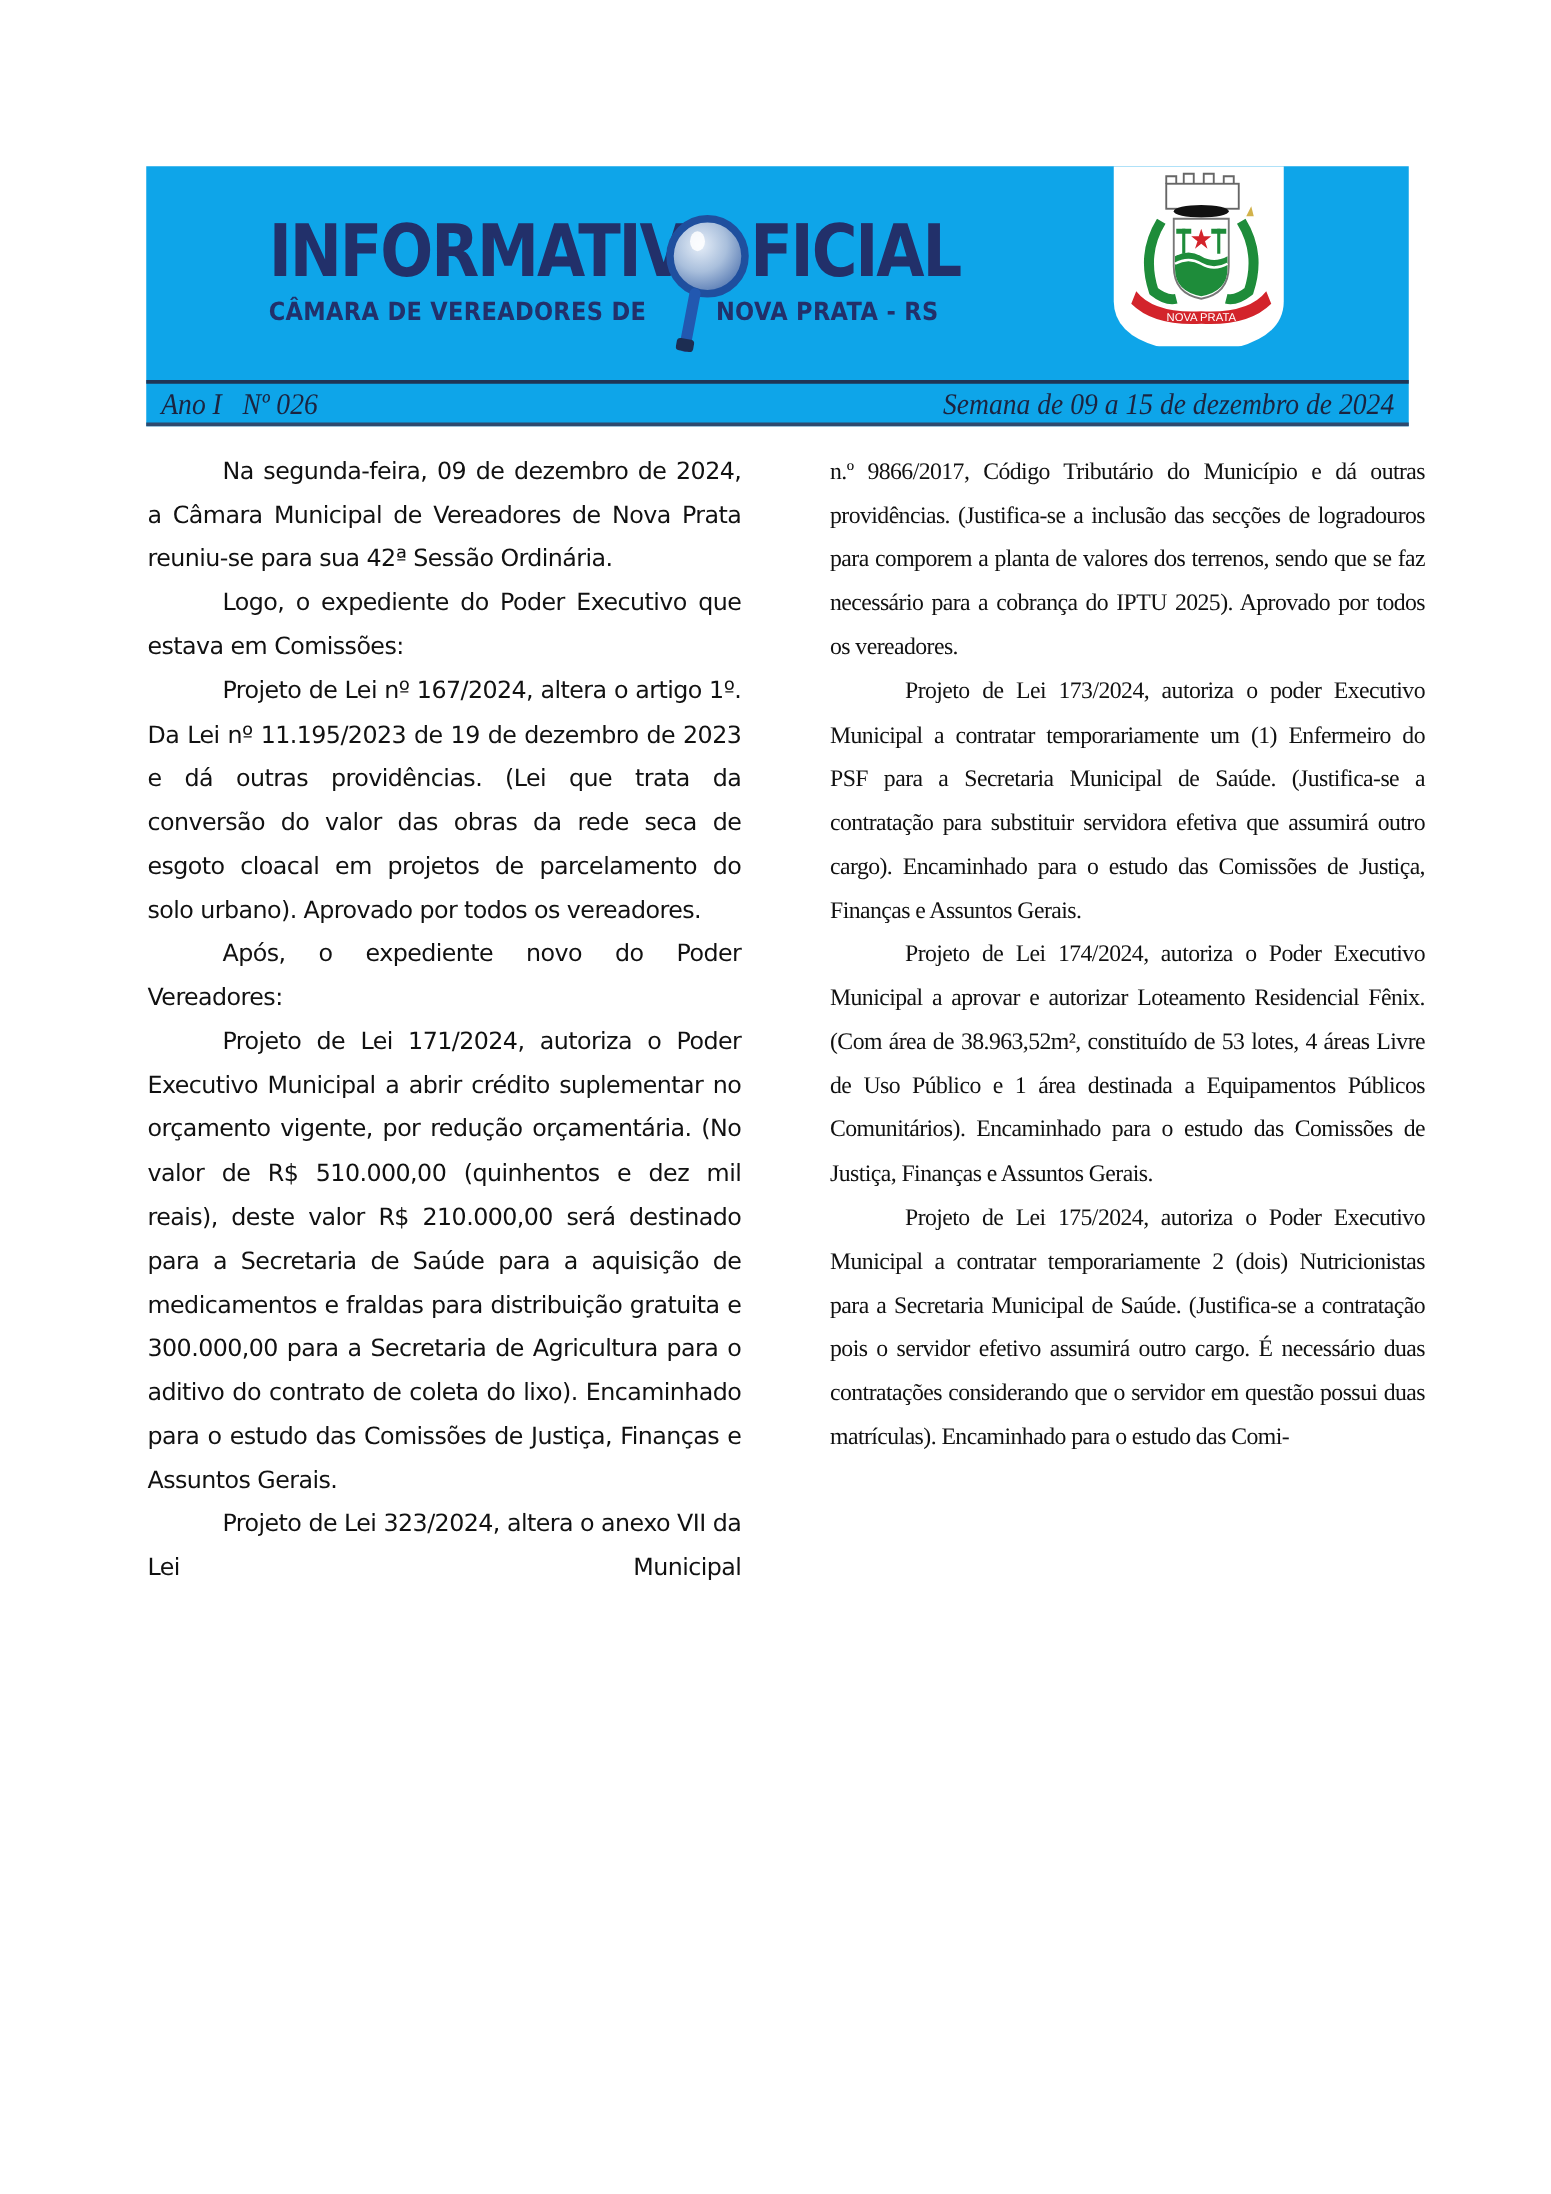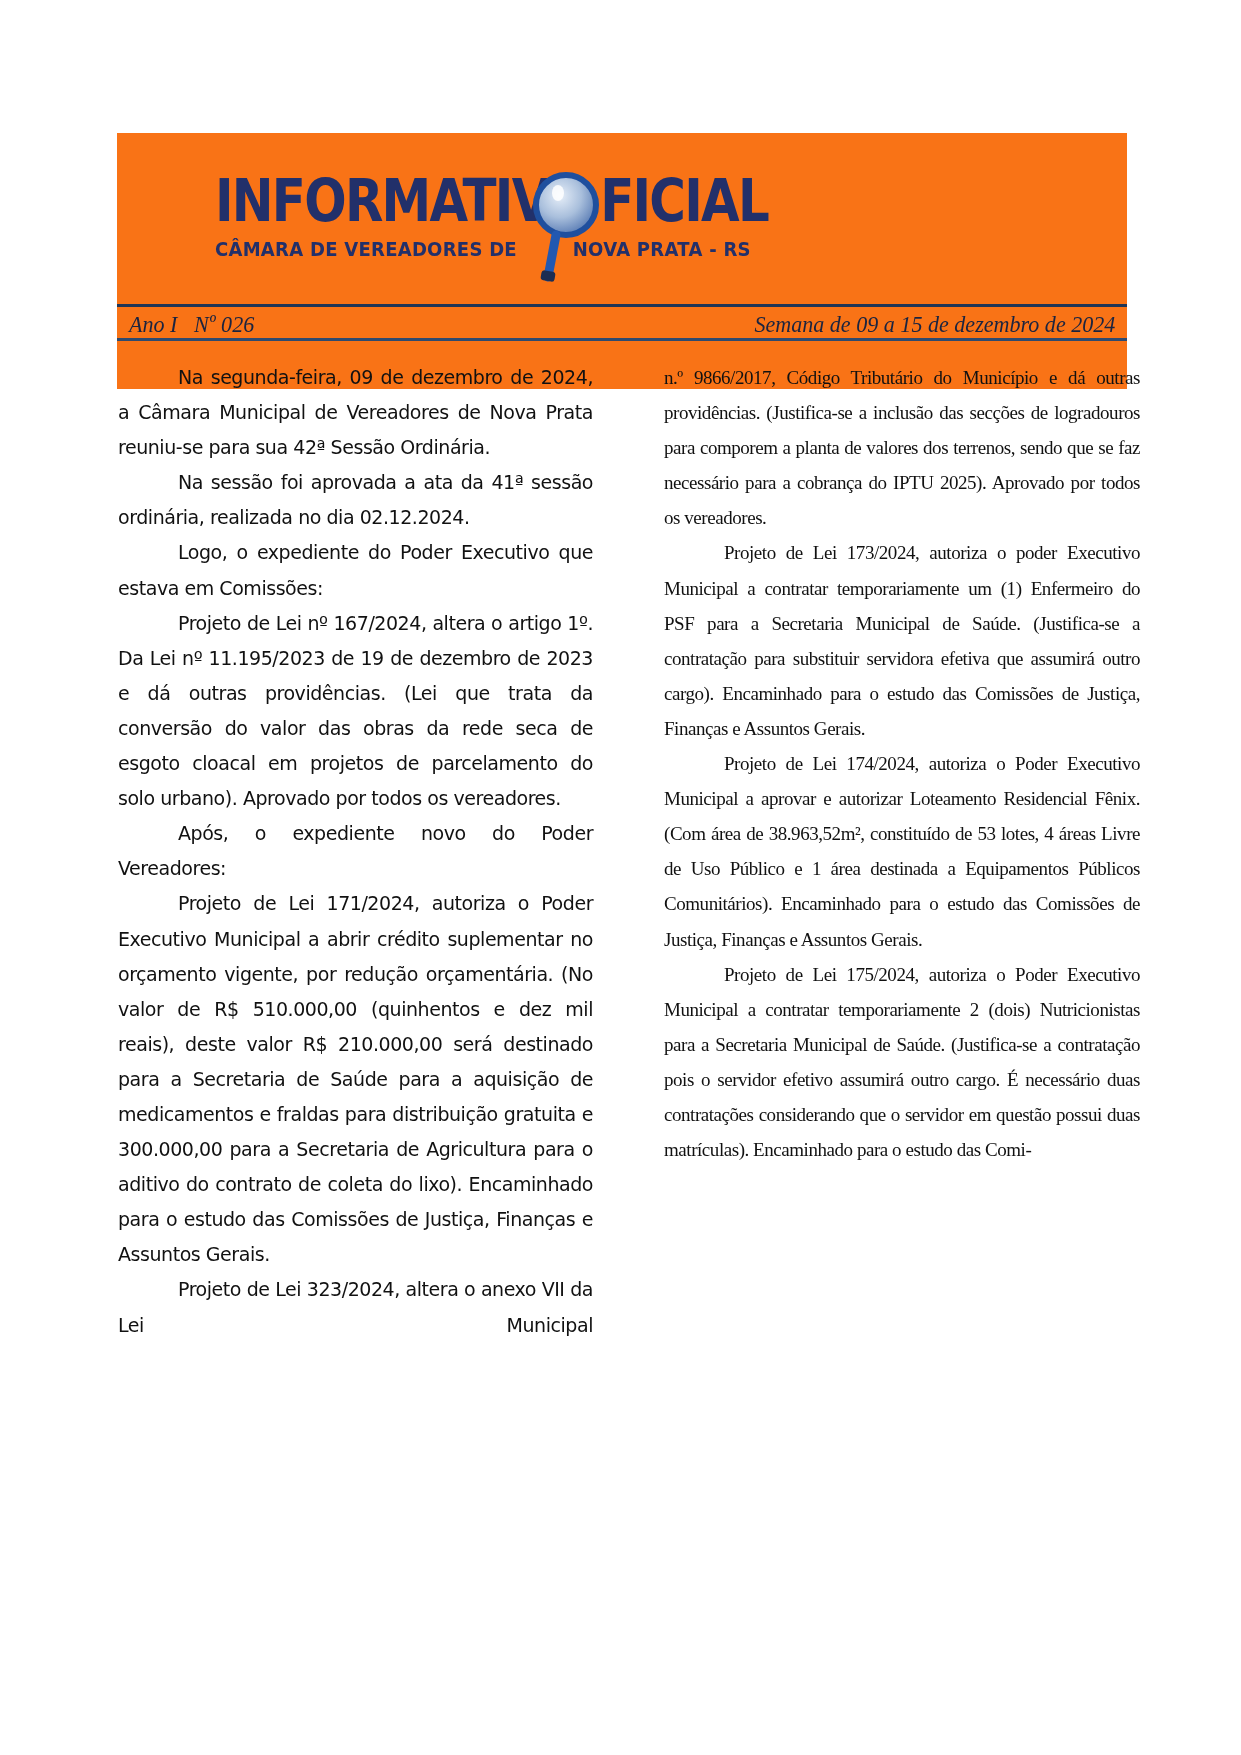--- a/index.html
+++ b/index.html
@@ -1,22 +1,22 @@
 <!DOCTYPE html>
 <html><head>
   <meta charset="utf-8">
   <style>
     html, body { margin: 0; padding: 0; background: #ffffff; }
     body { width: 1241px; height: 1755px; position: relative; overflow: hidden; }
     .page { position: absolute; left: 0; top: 0; width: 1241px; height: 1755px; background: #fff; }
 
     
     .masthead {
-      position: absolute; left: 117px; top: 133px; width: 1010px; height: 256px;
-      background: #f97316;
+      position: absolute; left: 117px; top: 133px; width: 1010px; height: 208px;
+      background: #0ea5e9;
     }
     .brand {
       position: absolute; left: 98px; top: 36px; width: 590px; height: 110px;
     }
     .brand-title {
       position: absolute; left: 0; top: 0;
       font-family: "DejaVu Sans", sans-serif; font-weight: bold;
       font-size: 58px; letter-spacing: -2px; color: #22306a;
       line-height: 64px; white-space: nowrap;
       transform: scaleX(0.86); transform-origin: left top;
@@ -84,32 +84,54 @@
             <stop offset="100%" stop-color="#5d7fb6"></stop>
           </radialGradient>
         </defs>
         <circle cx="40" cy="36" r="30" fill="url(#lens)" stroke="#1f4f9e" stroke-width="6"></circle>
         <ellipse cx="32" cy="24" rx="6" ry="8" fill="#ffffff" opacity="0.85"></ellipse>
         <path d="M30 66 L22 108" stroke="#2258b0" stroke-width="9" stroke-linecap="round"></path>
         <rect x="15" y="102" width="14" height="10" rx="3" fill="#1c2d52" transform="rotate(10 22 107)"></rect>
       </svg>
     </div>
 
+    <div class="crest-box">
+      <svg width="152" height="144" viewBox="0 0 152 144">
+        <path d="M8 0 H144 V108 Q144 144 76 150 Q8 144 8 108 Z" fill="#ffffff"></path>
+
+        <rect x="50" y="14" width="58" height="20" fill="#ffffff" stroke="#666" stroke-width="1.5"></rect>
+        <path d="M50 14 v-6 h8 v6 M64 14 v-8 h8 v8 M80 14 v-8 h8 v8 M96 14 v-6 h8 v6" fill="none" stroke="#666" stroke-width="1.5"></path>
+        <ellipse cx="78" cy="36" rx="22" ry="5" fill="#111"></ellipse>
+
+        <path d="M56 42 H100 V80 Q100 102 78 106 Q56 102 56 80 Z" fill="#ffffff" stroke="#777" stroke-width="1.5"></path>
+        <path d="M57 72 Q68 66 78 72 T99 72 V82 Q99 100 78 104 Q57 100 57 82 Z" fill="#1e8c3a"></path>
+        <path d="M57 78 Q68 72 78 78 T99 78" fill="none" stroke="#ffffff" stroke-width="2"></path>
+        <path d="M64 50 v20 M92 50 v20" stroke="#1e8c3a" stroke-width="2.5"></path>
+        <path d="M58 52 h12 M86 52 h12" stroke="#1e8c3a" stroke-width="4"></path>
+        <polygon points="78,50 80,56 86,56 81,60 83,66 78,62 73,66 75,60 70,56 76,56" fill="#d3242b"></polygon>
+
+        <path d="M46 44 Q30 70 40 100 Q50 108 58 106" fill="none" stroke="#1e8c3a" stroke-width="8"></path>
+        <path d="M110 44 Q126 70 116 100 Q106 108 98 106" fill="none" stroke="#1e8c3a" stroke-width="8"></path>
+        <path d="M114 40 l4 -8 l2 8" fill="#d2b24a"></path>
+
+        <path d="M26 100 Q40 118 78 116 Q116 118 130 100 L134 110 Q116 128 78 126 Q40 128 22 110 Z" fill="#d3242b"></path>
+        <text x="78" y="124" font-size="9" text-anchor="middle" fill="#ffffff" font-family="Liberation Sans, sans-serif">NOVA PRATA</text>
+      </svg>
+    </div>
   </div>
 
   <div class="rule-top"></div>
   <div class="issue-strip">
     <div class="issue-left"><span>Ano I</span>&nbsp;&nbsp;&nbsp;<span>Nº 026</span></div>
     <div class="issue-right">Semana de 09 a 15 de dezembro de 2024</div>
   </div>
   <div class="rule-bottom"></div>
 
   <div class="col col-left">
     <p>Na segunda-feira, 09 de dezembro de 2024, a Câmara Municipal de Vereadores de Nova Prata reuniu-se para sua 42ª Sessão Ordinária.</p>
-    <p>Na sessão foi aprovada a ata da 41ª sessão ordinária, realizada no dia 02.12.2024.</p>
     <p>Logo, o expediente do Poder Executivo que estava em Comissões:</p>
     <p>Projeto de Lei nº 167/2024, altera o artigo 1º. Da Lei nº 11.195/2023 de 19 de dezembro de 2023 e dá outras providências. (Lei que trata da conversão do valor das obras da rede seca de esgoto cloacal em projetos de parcelamento do solo urbano). Aprovado por todos os vereadores.</p>
     <p>Após, o expediente novo do Poder Vereadores:</p>
     <p>Projeto de Lei 171/2024, autoriza o Poder Executivo Municipal a abrir crédito suplementar no orçamento vigente, por redução orçamentária. (No valor de R$ 510.000,00 (quinhentos e dez mil reais), deste valor R$ 210.000,00 será destinado para a Secretaria de Saúde para a aquisição de medicamentos e fraldas para distribuição gratuita e 300.000,00 para a Secretaria de Agricultura para o aditivo do contrato de coleta do lixo). Encaminhado para o estudo das Comissões de Justiça, Finanças e Assuntos Gerais.</p>
     <p class="last-line-justify">Projeto de Lei 323/2024, altera o anexo VII da Lei Municipal</p>
   </div>
 
   <div class="col col-right">
     <p class="noindent">n.º 9866/2017, Código Tributário do Município e dá outras providências. (Justifica-se a inclusão das secções de logradouros para comporem a planta de valores dos terrenos, sendo que se faz necessário para a cobrança do IPTU 2025). Aprovado por todos os vereadores.</p>
     <p>Projeto de Lei 173/2024, autoriza o poder Executivo Municipal a contratar temporariamente um (1) Enfermeiro do PSF para a Secretaria Municipal de Saúde. (Justifica-se a contratação para substituir servidora efetiva que assumirá outro cargo). Encaminhado para o estudo das Comissões de Justiça, Finanças e Assuntos Gerais.</p>

